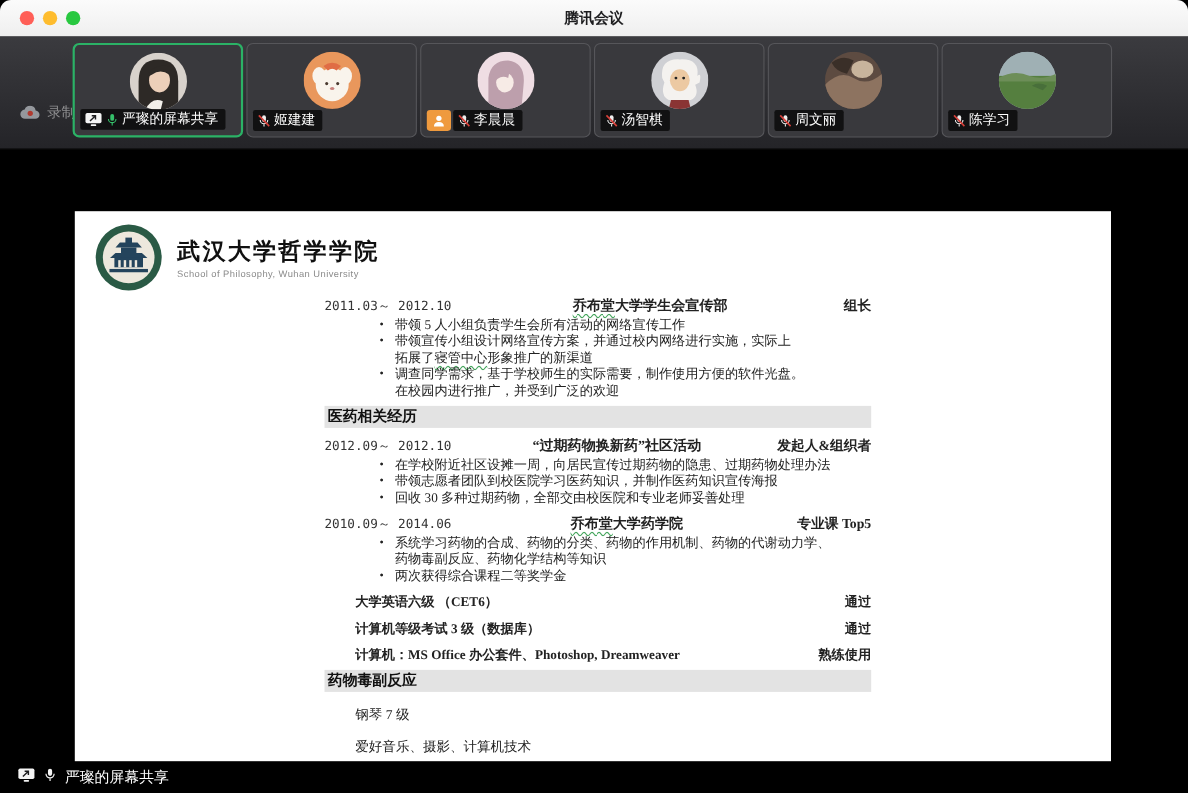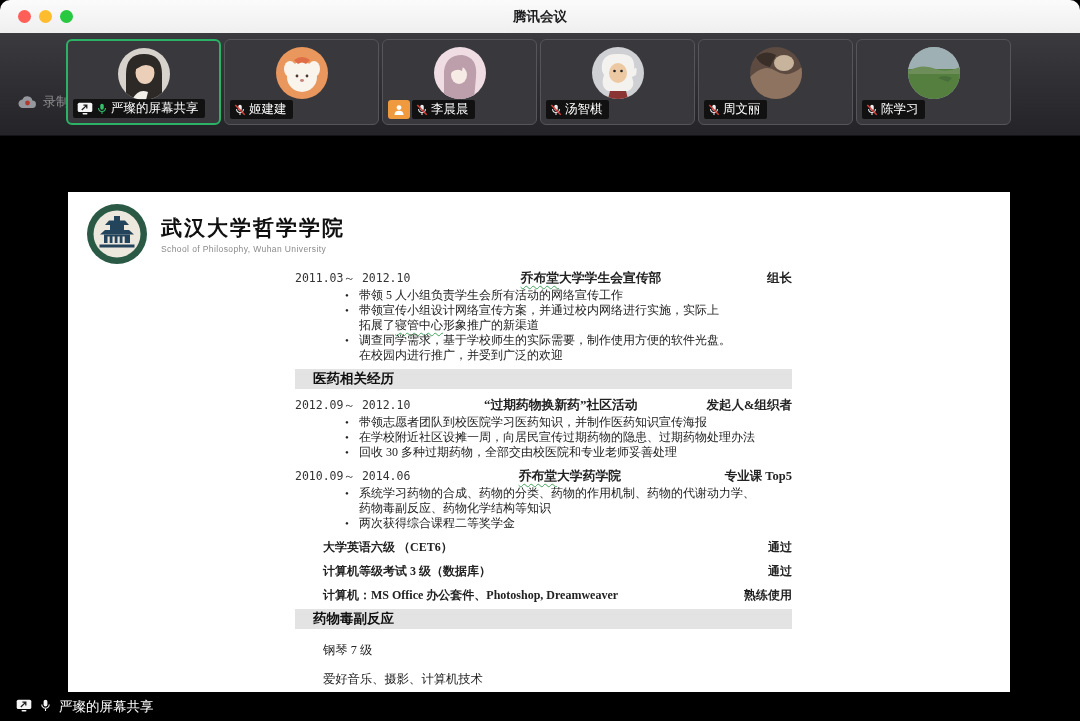--- a/index.html
+++ b/index.html
@@ -41,21 +41,21 @@
   .ehead{display:flex;align-items:baseline;margin-top:8px;line-height:16px;}
   .edates{width:120px;font-family:"DejaVu Sans Mono",monospace;font-size:11.5px;color:#333;flex:none;}
   .etitle{flex:1;text-align:center;font-weight:700;font-size:12.8px;}
   .erole{font-weight:700;font-size:12.5px;flex:none;}
   .bullets{margin-top:2px;}
   .bullet{display:flex;margin-left:50px;line-height:15px;}
   .bmark{width:14px;flex:none;font-size:11px;}
   .bmark::before{content:"•";}
   .btext{white-space:pre-line;flex:1;}
   .secbar{margin-top:6px;height:20px;line-height:20px;background:#e3e3e3;font-weight:700;
-          font-size:13.5px;padding-left:18px;color:#111;}
+          font-size:13.5px;padding-left:3px;color:#111;}
   .kv{display:flex;justify-content:space-between;margin:8px 0 0 28px;line-height:16px;font-size:12px;font-weight:bold;}
   .plainrow{margin:13px 0 0 28px;line-height:16px;font-size:12.3px;}
   .sq{text-decoration-line:underline;text-decoration-style:wavy;
       text-decoration-color:var(--squiggle,#44a55c);text-decoration-thickness:1px;text-underline-offset:3px;}
   
   .statusbar{position:absolute;left:0;bottom:0;width:100%;height:29px;background:#000;
              display:flex;align-items:center;gap:7px;padding-left:16px;box-sizing:border-box;}
   .slabel{color:#fff;font-size:13.5px;}
 </style>
 </head>
@@ -309,25 +309,25 @@
           </div>
           <div class="secbar">医药相关经历</div>
           <div class="ehead">
             <span class="edates">2012.09～ 2012.10</span>
             <span class="etitle">“过期药物换新药”社区活动</span>
             <span class="erole">发起人&amp;组织者</span>
           </div>
           <div class="bullets">
             <div class="bullet">
               <span class="bmark"></span>
+              <span class="btext">在学校附近社区设摊一周，向居民宣传过期药物的隐患、过期药物处理办法</span>
+            </div>
+            <div class="bullet">
+              <span class="bmark"></span>
               <span class="btext">带领志愿者团队到校医院学习医药知识，并制作医药知识宣传海报</span>
-            </div>
-            <div class="bullet">
-              <span class="bmark"></span>
-              <span class="btext">在学校附近社区设摊一周，向居民宣传过期药物的隐患、过期药物处理办法</span>
             </div>
             <div class="bullet">
               <span class="bmark"></span>
               <span class="btext">回收 30 多种过期药物，全部交由校医院和专业老师妥善处理</span>
             </div>
           </div>
           <div class="ehead">
             <span class="edates">2010.09～ 2014.06</span>
             <span class="etitle"><span class="sq">乔布堂</span>大学药学院</span>
             <span class="erole">专业课 Top5</span>

